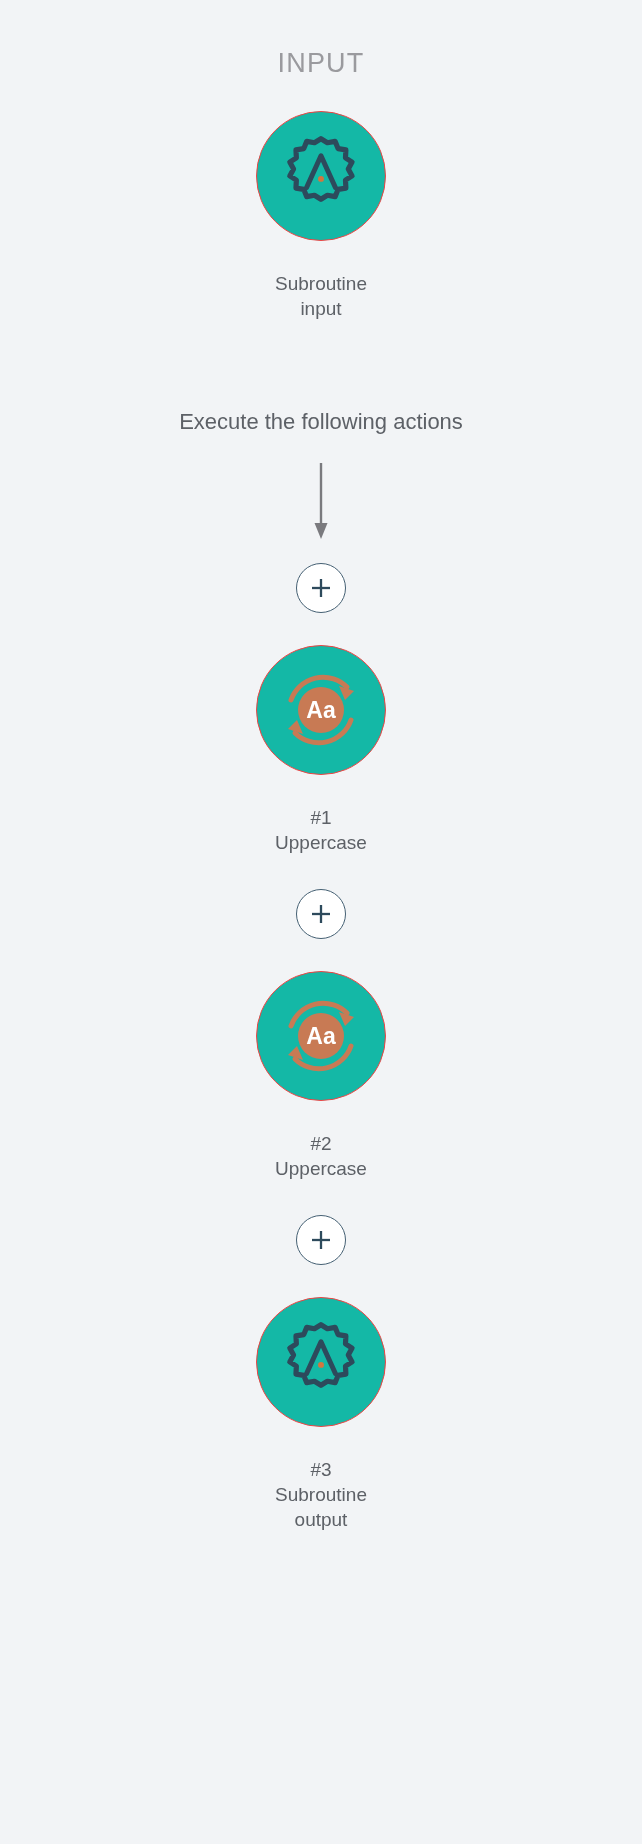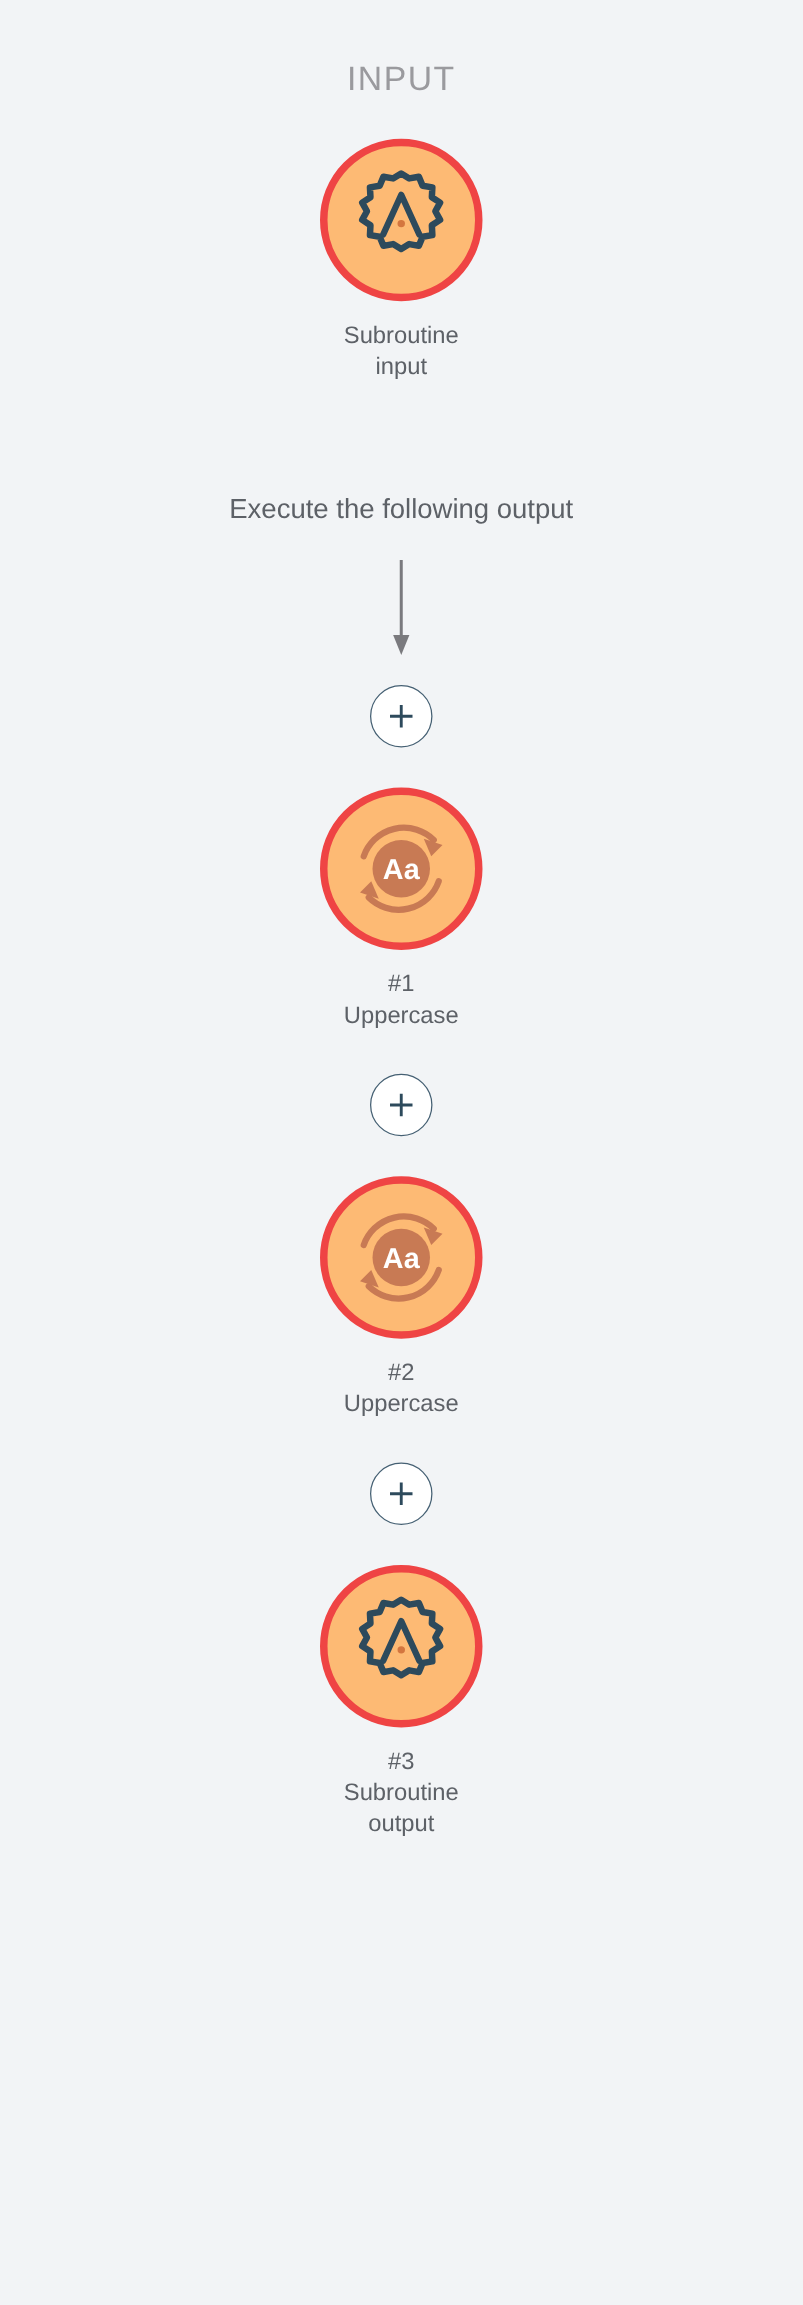--- a/index.html
+++ b/index.html
@@ -30,26 +30,26 @@
     font-weight:400;
     text-align:center;
     width:100%;
   }
 
   
   .node { display:flex; flex-direction:column; align-items:center; }
   .node-circle {
     width:130px; height:130px;
     border-radius:50%;
-    background:#fdba74;
-    border:6px solid #ef4444;
+    background:#14b8a6;
+    border:1px solid #ef4444;
     display:flex; align-items:center; justify-content:center;
   }
   .node-label {
-    margin-top:15px;
+    margin-top:30px;
     text-align:center;
     color:#5d6167;
     font-size:19px;
     line-height:25px;
     white-space:pre-line;
   }
 
   
   .plus-btn {
     width:50px; height:50px;
@@ -91,21 +91,21 @@
         <circle cx="50" cy="53" r="3.1" fill="#d4763f"></circle>
       </svg>
     </div>
     <div class="node-label">Subroutine
 input</div>
   </div>
 
   <div class="sp" style="height:58px"></div>
 
   <div class="sp" style="height:30px"></div>
-  <div class="section-subtitle">Execute the following output</div>
+  <div class="section-subtitle">Execute the following actions</div>
 
   <div class="sp" style="height:28px"></div>
   <svg class="arrow-connector" width="30" height="80" viewBox="0 0 30 80">
     <line x1="15" y1="0" x2="15" y2="62" stroke="#7a7a7e" stroke-width="2.4"></line>
     <path d="M15 76 L8.5 60 L21.5 60 Z" fill="#7a7a7e"></path>
   </svg>
 
   <div class="sp" style="height:20px"></div>
   <div class="plus-btn">
     <svg width="28" height="28" viewBox="0 0 28 28">

